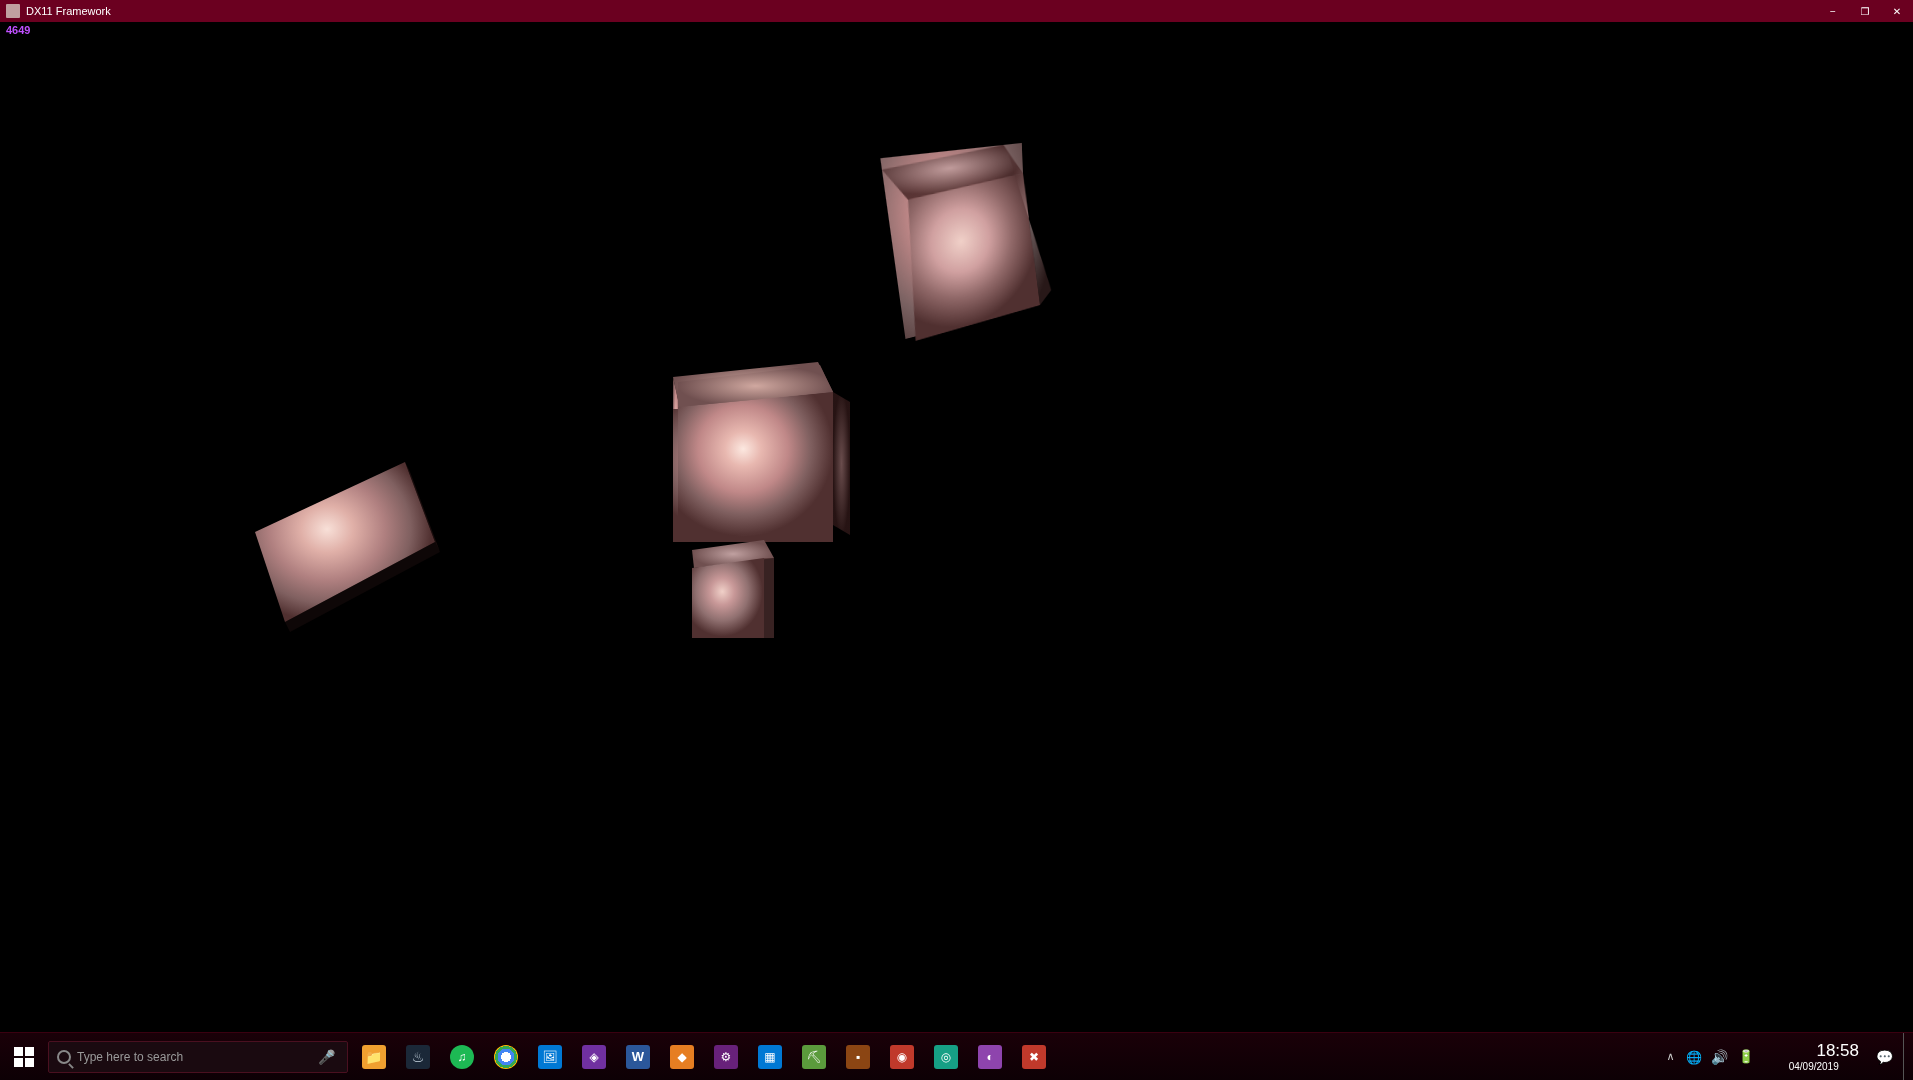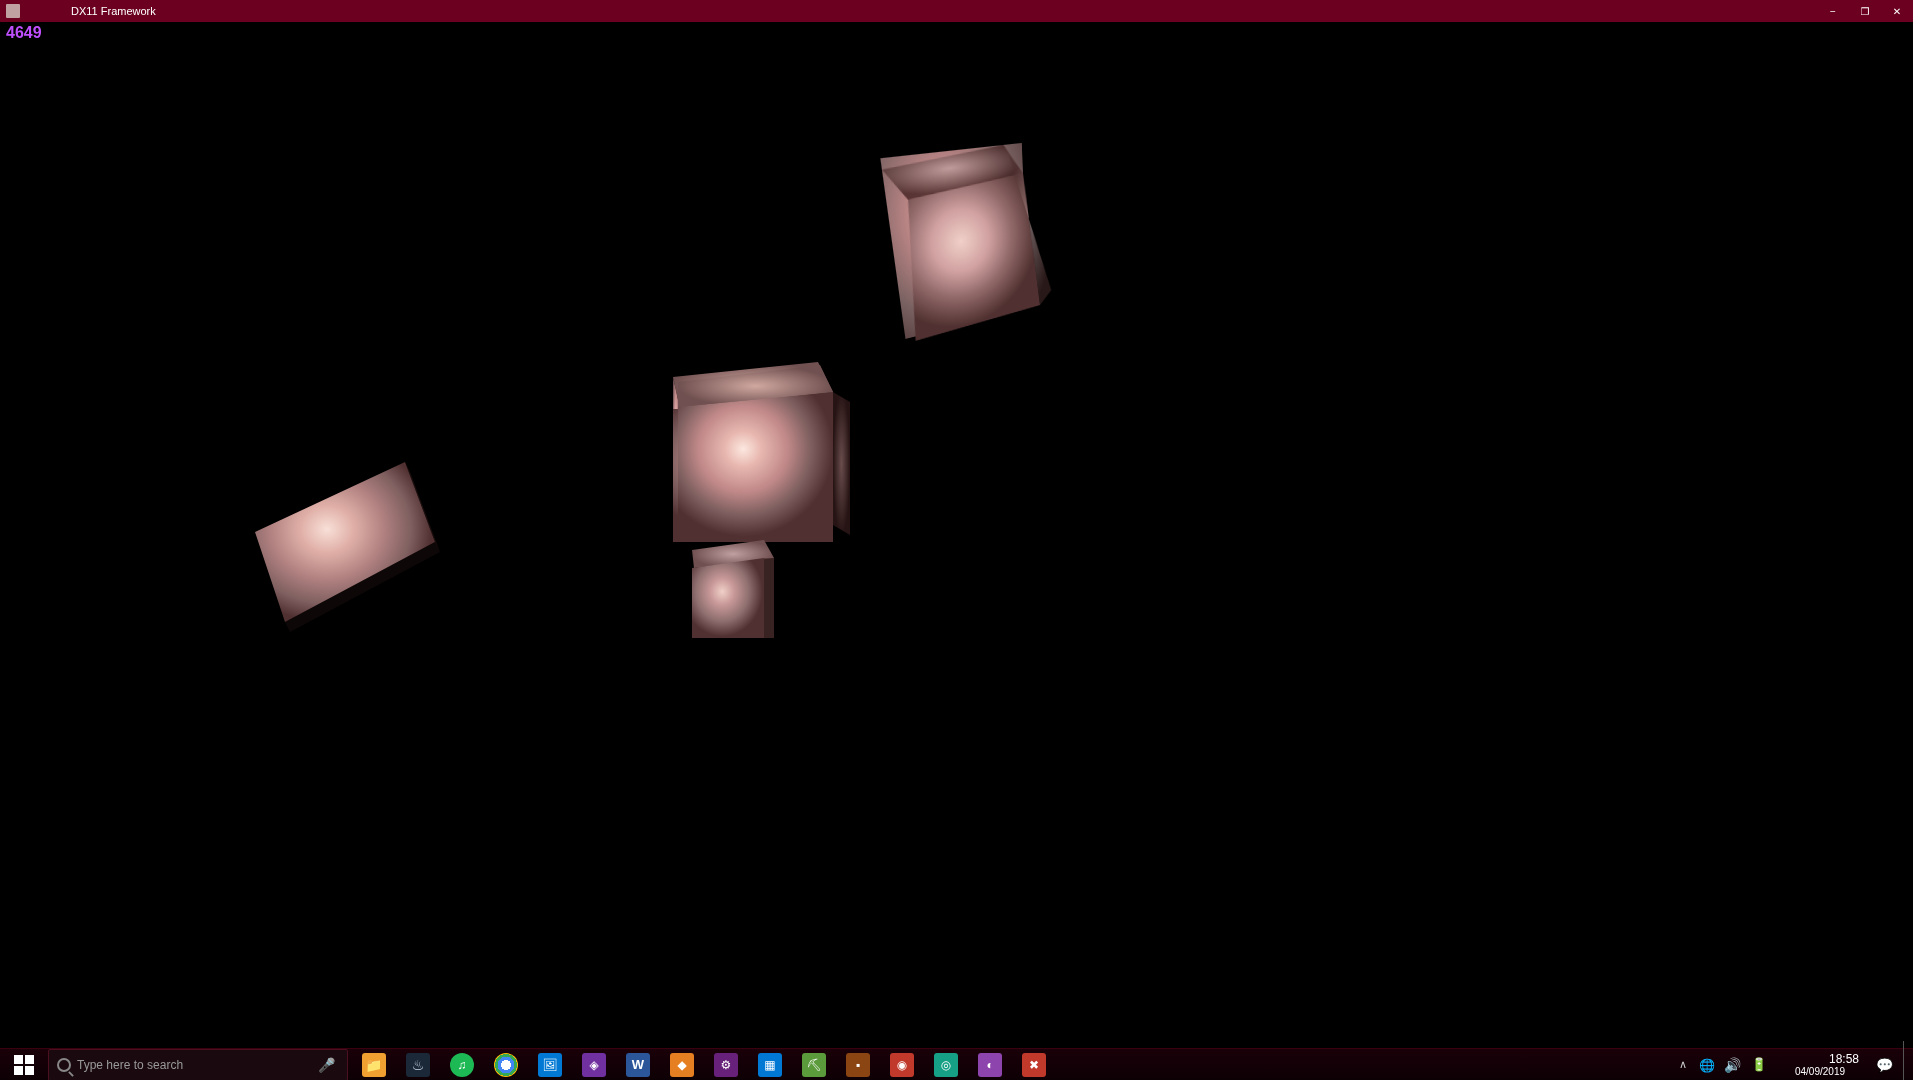--- a/index.html
+++ b/index.html
@@ -27,21 +27,20 @@
     }
     #titlebar-left {
       display: flex;
       align-items: center;
       padding-left: 6px;
       gap: 6px;
     }
     #titlebar-title {
       color: #fff;
       font-size: 11px;
-      margin-left: 45px;
     }
     #titlebar-controls {
       display: flex;
       align-items: center;
     }
     .titlebar-btn {
       width: 32px;
       height: 22px;
       display: flex;
       align-items: center;
@@ -50,21 +49,21 @@
       font-size: 10px;
       cursor: pointer;
     }
 
     
     #fps-counter {
       position: absolute;
       top: 24px;
       left: 6px;
       color: #c050ff;
-      font-size: 16px;
+      font-size: 11px;
       font-weight: bold;
       z-index: 50;
     }
 
     
     #render-area {
       position: absolute;
       top: 22px;
       left: 0;
       width: 1913px;
@@ -89,21 +88,21 @@
       transform: perspective(400px) rotateX(-15deg) rotateY(20deg) rotateZ(-5deg);
       box-shadow: 3px 3px 20px rgba(0,0,0,0.9);
     }
 
     
     #taskbar {
       position: absolute;
       bottom: 0;
       left: 0;
       width: 1913px;
-      height: 32px;
+      height: 48px;
       background: linear-gradient(to bottom, #1a0008 0%, #0d0005 100%);
       display: flex;
       align-items: center;
       z-index: 100;
       border-top: 1px solid #3a0010;
     }
 
     
     #start-button {
       width: 48px;
@@ -222,21 +221,21 @@
       display: flex;
       flex-direction: column;
       align-items: center;
       justify-content: center;
       padding: 0 8px;
       height: 48px;
       cursor: pointer;
       color: #fff;
     }
     #clock-time {
-      font-size: 12px;
+      font-size: 17px;
       color: #fff;
       margin-left: 48px;
     }
     #clock-date {
       font-size: 10px;
       color: #fff;
     }
 
     #show-desktop {
       width: 6px;

